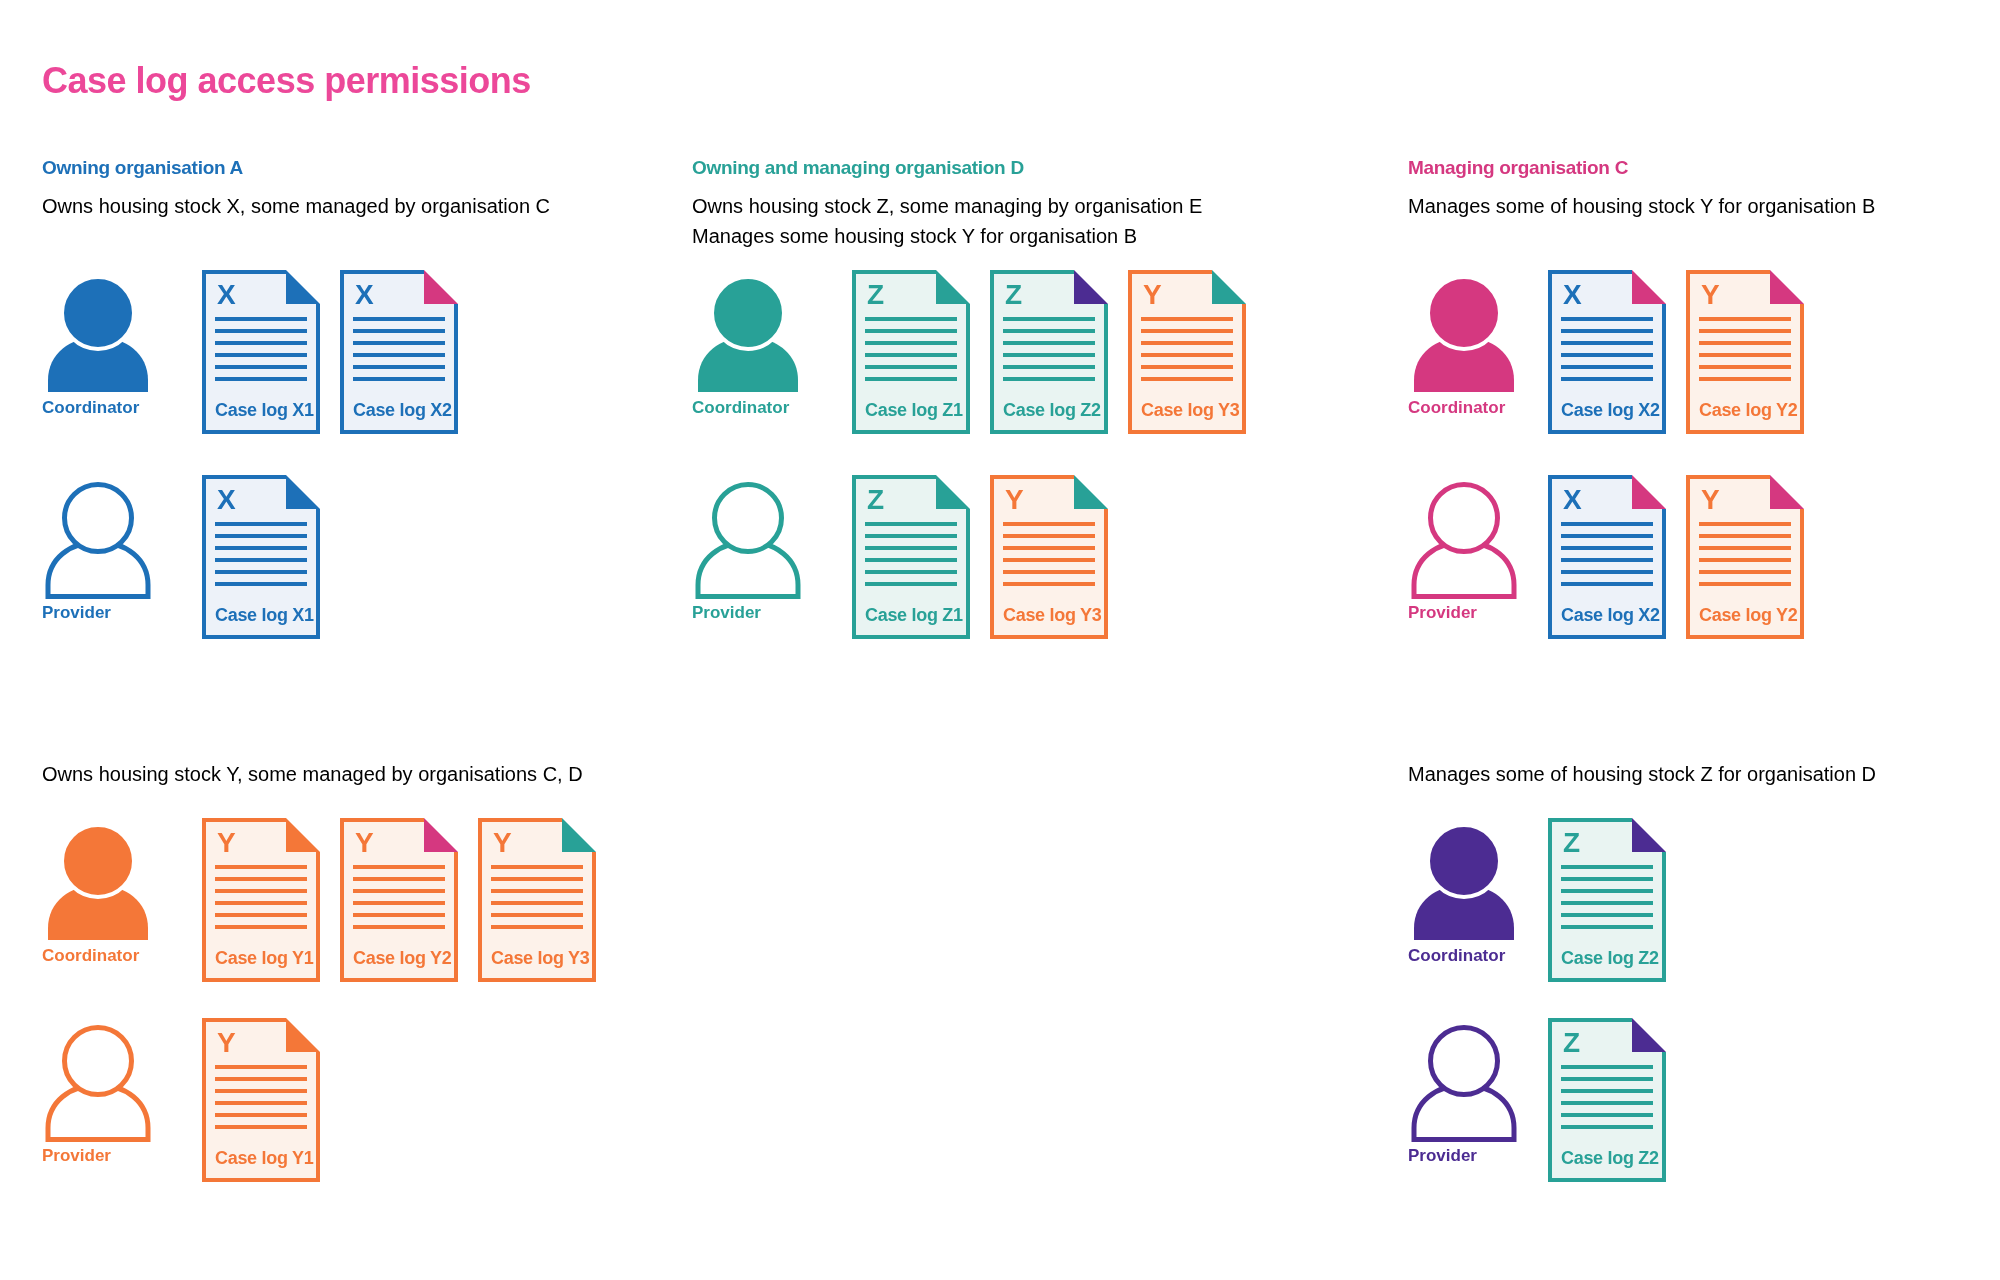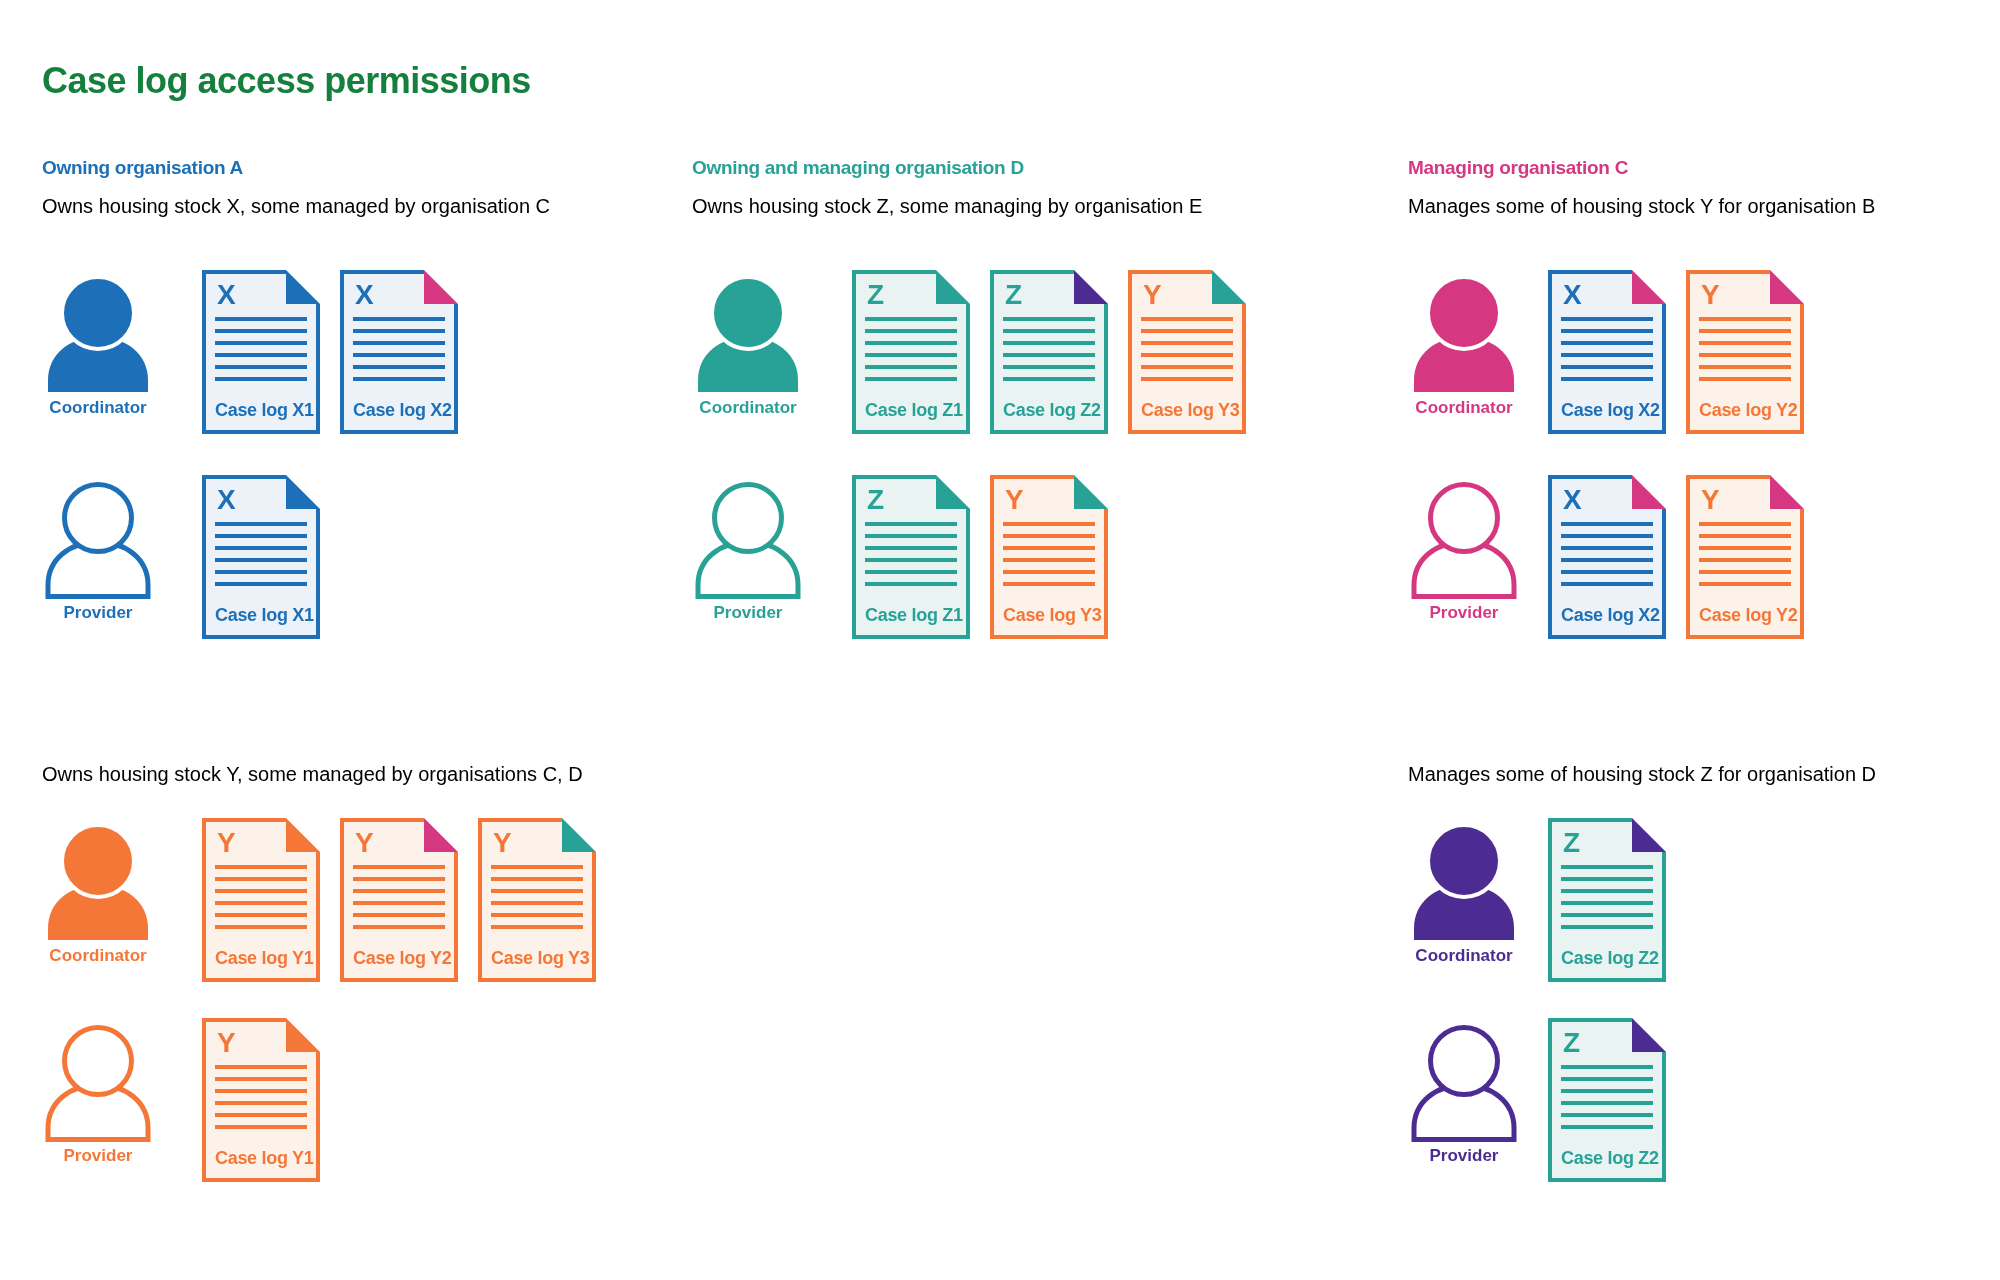--- a/index.html
+++ b/index.html
@@ -2,21 +2,21 @@
 <html><head>
 <meta charset="utf-8">
 <style>
   html,body { margin:0; padding:0; }
   body {
     width:2000px; height:1280px; position:relative; overflow:hidden;
     background:#ffffff; font-family:"Liberation Sans", sans-serif; color:#0b0c0c;
   }
   .page-title {
     position:absolute; left:42px; top:36px;
-    font-size:36px; font-weight:bold; color:#15803d; letter-spacing:-0.5px;
+    font-size:36px; font-weight:bold; color:#ec4899; letter-spacing:-0.5px;
   }
   .section { position:absolute; }
   #sec-a { left:42px;   top:141px; }
   #sec-d { left:692px;  top:141px; }
   #sec-c { left:1408px; top:141px; }
   #sec-b { left:42px;   top:709px; }
   #sec-e { left:1408px; top:709px; }
 
   .sec-blue   { --accent:#1d70b8; }
   .sec-teal   { --accent:#28a197; }
@@ -26,21 +26,21 @@
 
   .sec-title { font-size:19px; font-weight:bold; color:var(--accent); letter-spacing:-0.3px; }
   .sec-desc  { position:absolute; left:0; top:50px; font-size:20px; line-height:30px; color:#000000; white-space:nowrap; }
 
   .role-row { position:absolute; left:0; display:flex; align-items:flex-start; }
   .top-band    .row-0 { top:129px; }
   .top-band    .row-1 { top:334px; }
   .bottom-band .row-0 { top:109px; }
   .bottom-band .row-1 { top:309px; }
 
-  .person { width:112px; margin-right:48px; text-align:center; color:var(--accent); flex:none; }
+  .person { width:112px; margin-right:48px; color:var(--accent); flex:none; }
   #sec-c .person, #sec-e .person { margin-right:28px; }
   .person svg { display:block; margin:6px auto 0 auto; }
   .role-label { display:block; margin-top:4px; font-size:17px; font-weight:bold; color:var(--accent); }
 
   .docs { display:flex; gap:20px; }
   .doc {
     box-sizing:border-box; position:relative; flex:none;
     width:118px; height:164px; border:4px solid;
   }
   .doc[data-doc="blue"]   { color:#1d70b8; border-color:#1d70b8; background:#edf2f9; }
@@ -121,20 +121,21 @@
         <span class="label">Case log X1</span>
       </div>
     </div>
   </div>
 </div>
 
 <div class="section sec-teal top-band" id="sec-d">
   <h2 class="sec-title">Owning and managing organisation D</h2>
   <div class="sec-desc">
     <div>Owns housing stock Z, some managing by organisation E</div>
+    <div>Manages some housing stock Y for organisation B</div>
   </div>
 
   <div class="role-row row-0">
     <div class="person">
       <svg width="110" height="118" viewBox="0 0 110 118">
         <path d="M5 116 V104 C5 78 27 61 55 61 C83 61 105 78 105 104 V116 Z" fill="currentColor"></path>
         <circle cx="55" cy="37" r="36" fill="currentColor" stroke="#ffffff" stroke-width="4"></circle>
       </svg>
       <span class="role-label">Coordinator</span>
     </div>

